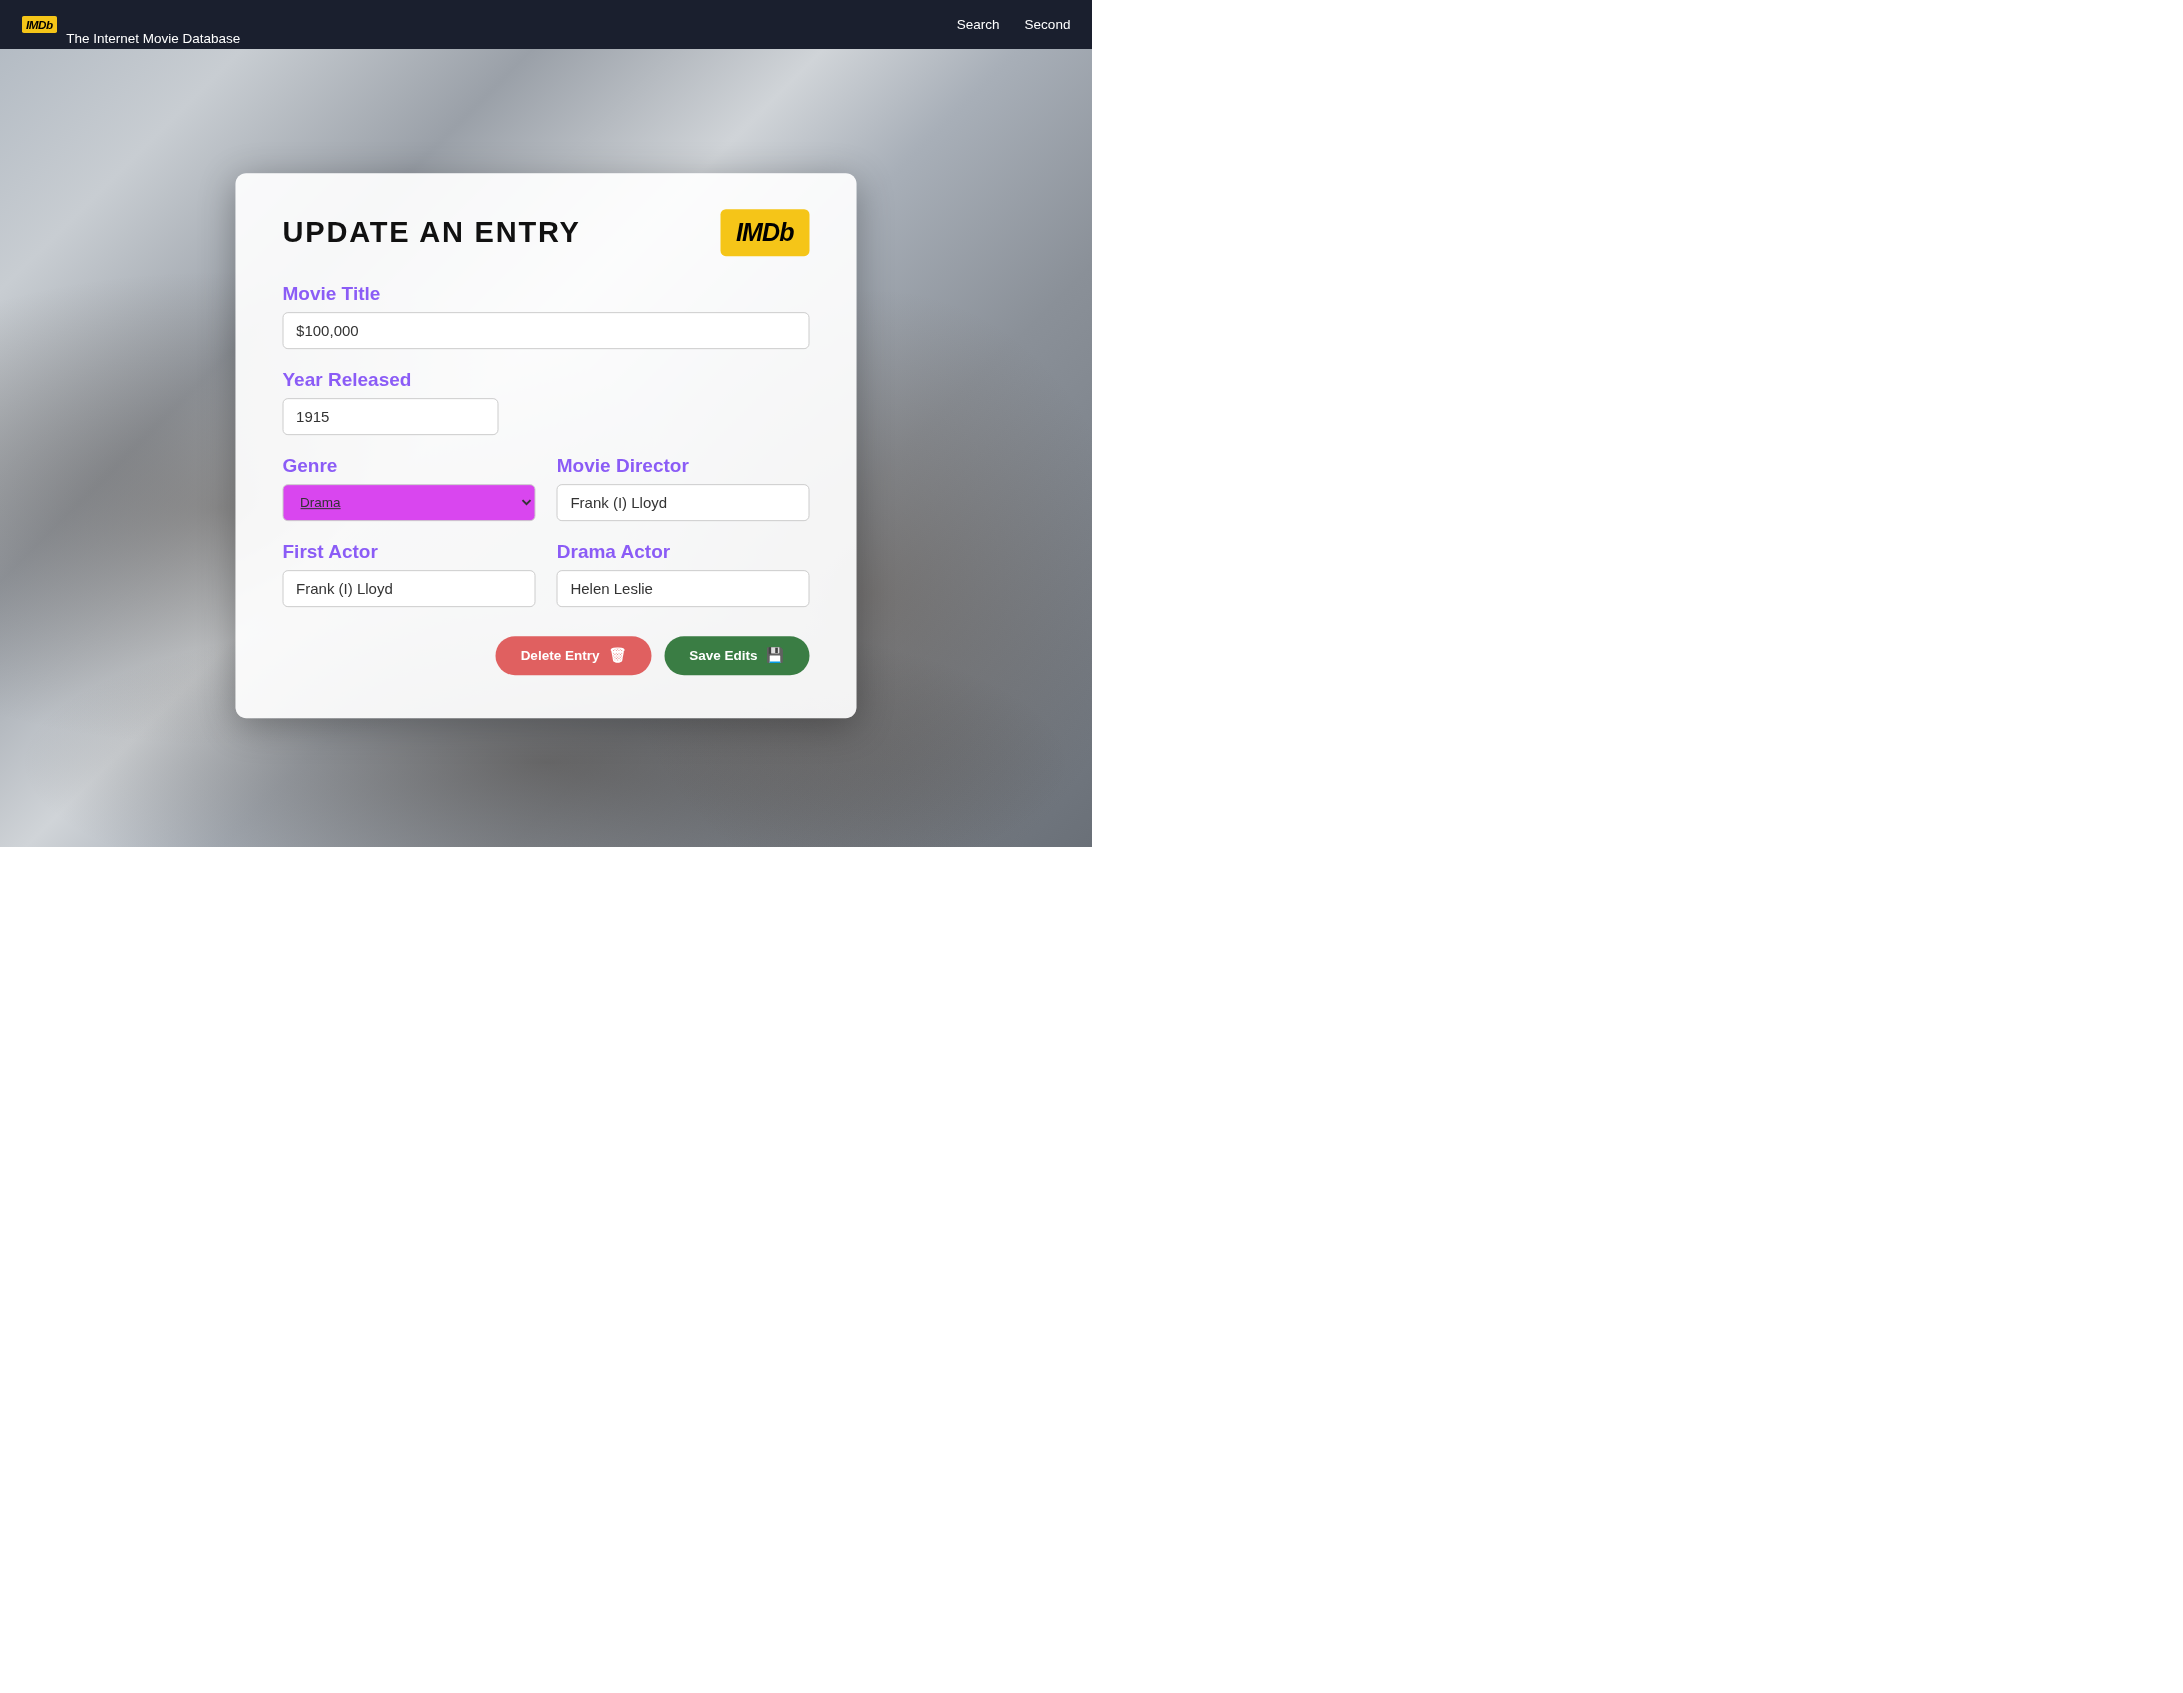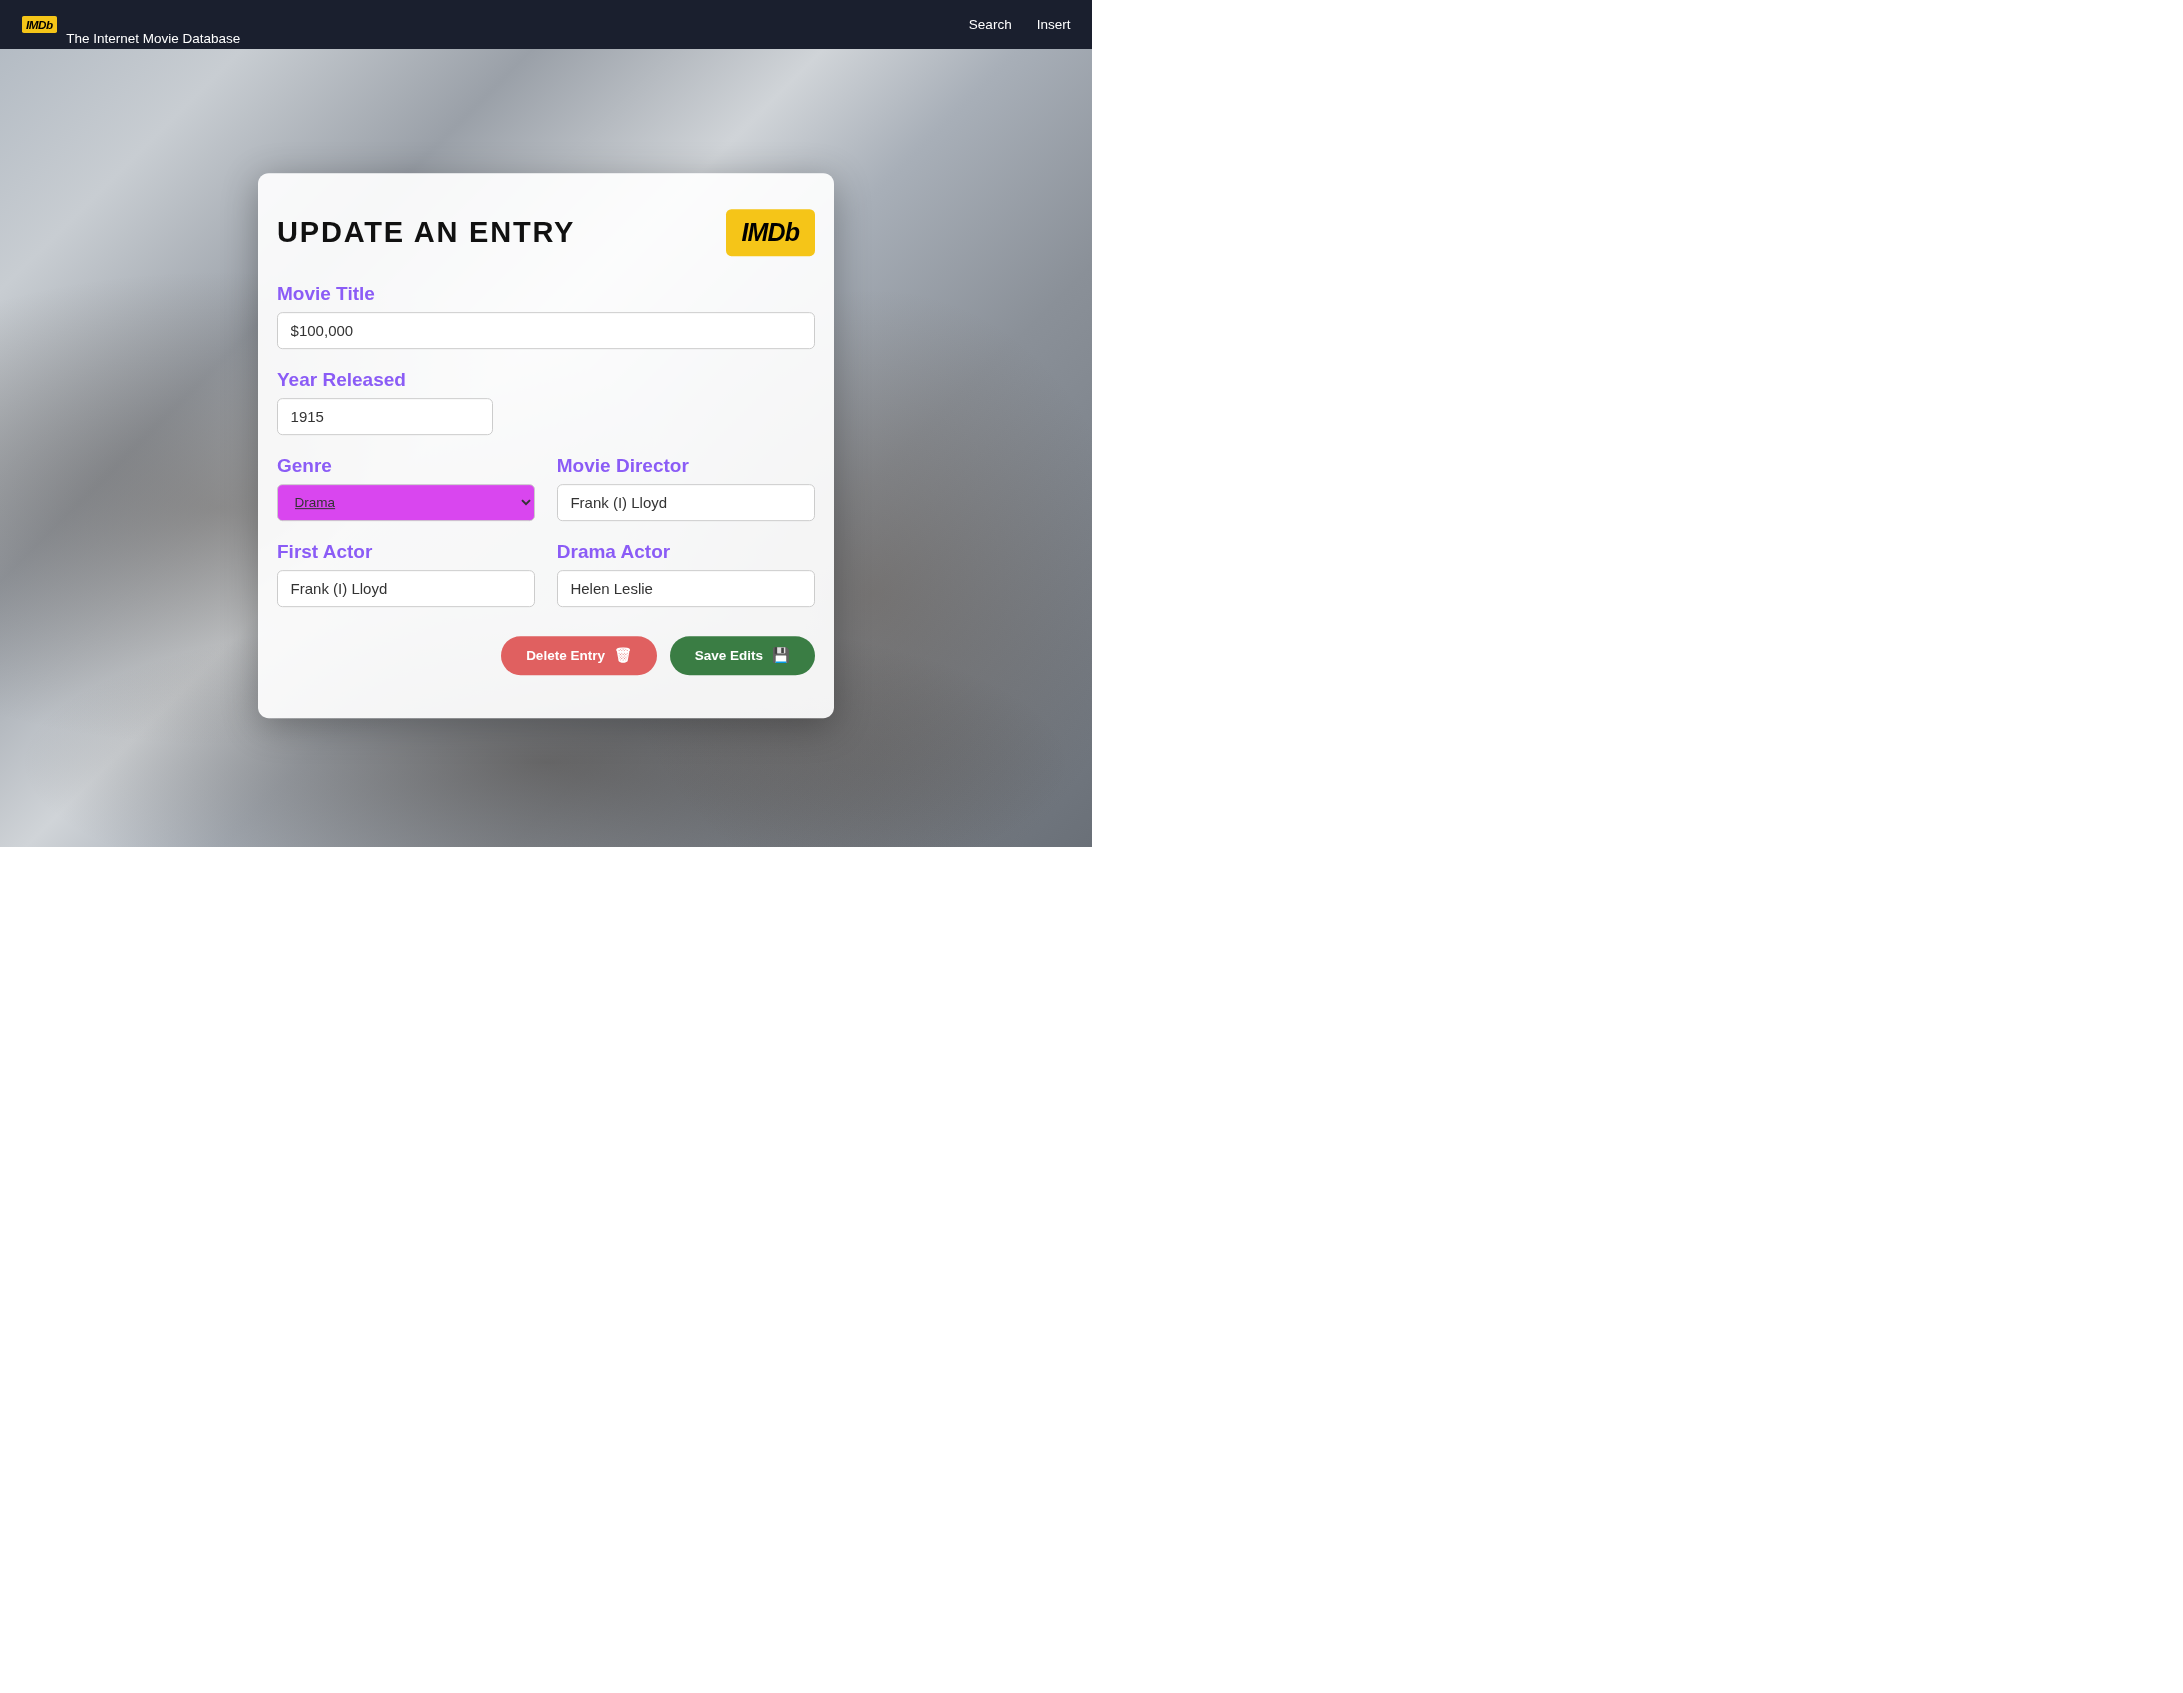--- a/index.html
+++ b/index.html
@@ -90,24 +90,24 @@
       text-decoration: none;
       cursor: pointer;
     }
 
     
     .form-card {
       position: absolute;
       top: 50%;
       left: 50%;
       transform: translate(-50%, -46%);
-      width: 576px;
+      width: 621px;
       background: rgba(255,255,255,0.92);
       border-radius: 10.8px;
-      padding: 36px 19px 43px;
+      padding: 36px 47px 43px;
       z-index: 10;
       box-shadow: 0 7.2px 36px rgba(0,0,0,0.3);
     }
 
     .form-header {
       display: flex;
       align-items: center;
       justify-content: space-between;
       margin-bottom: 27px;
     }
@@ -223,21 +223,21 @@
 
 <div class="bg"></div>
 
 <nav class="navbar">
   <div class="navbar-brand">
     <span class="imdb-badge-nav">IMDb</span>
     <span class="navbar-title">The Internet Movie Database</span>
   </div>
   <div class="navbar-links">
     <a class="navbar-link" href="#">Search</a>
-    <a class="navbar-link" href="#">Insert</a>
+    <a class="navbar-link" href="#">Second</a>
   </div>
 </nav>
 
 <div class="form-card">
   <div class="form-header">
     <h1 class="form-title">UPDATE AN ENTRY</h1>
     <span class="imdb-badge-large">IMDb</span>
   </div>
 
   <div class="form-group">

